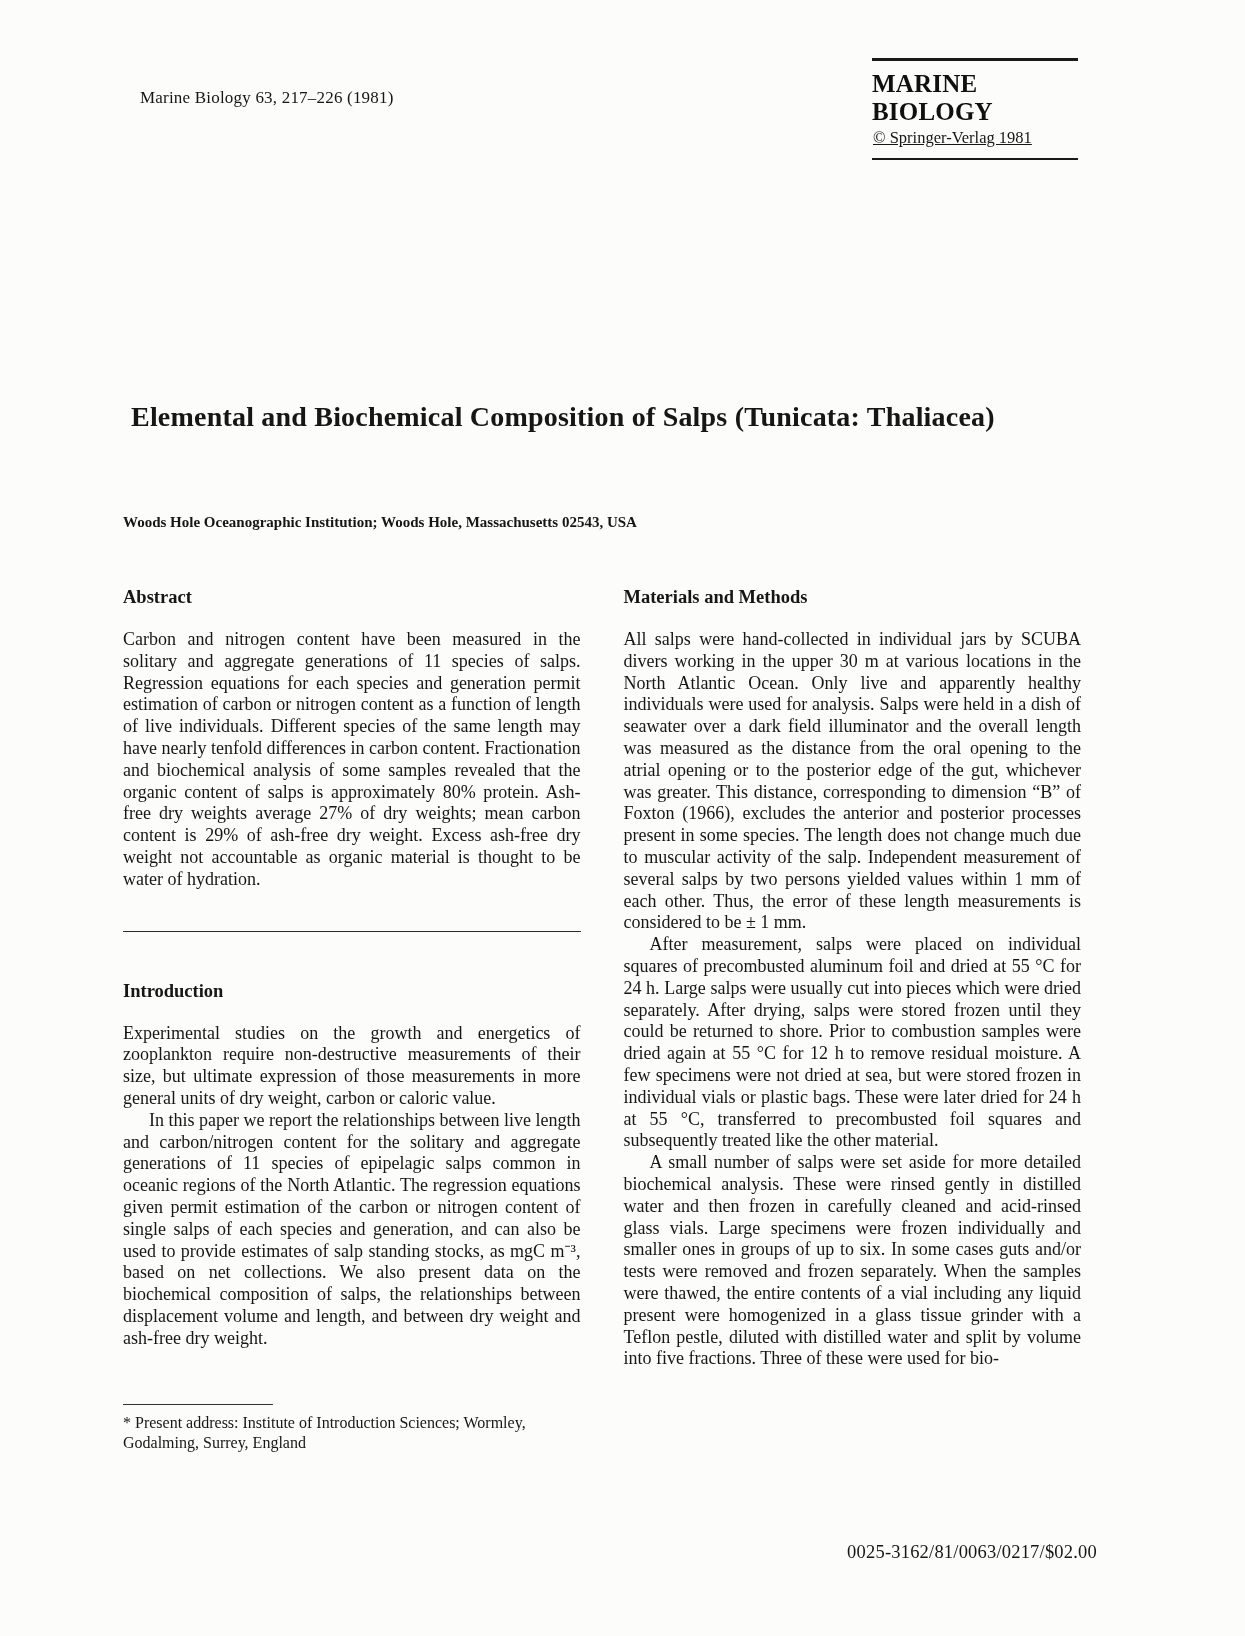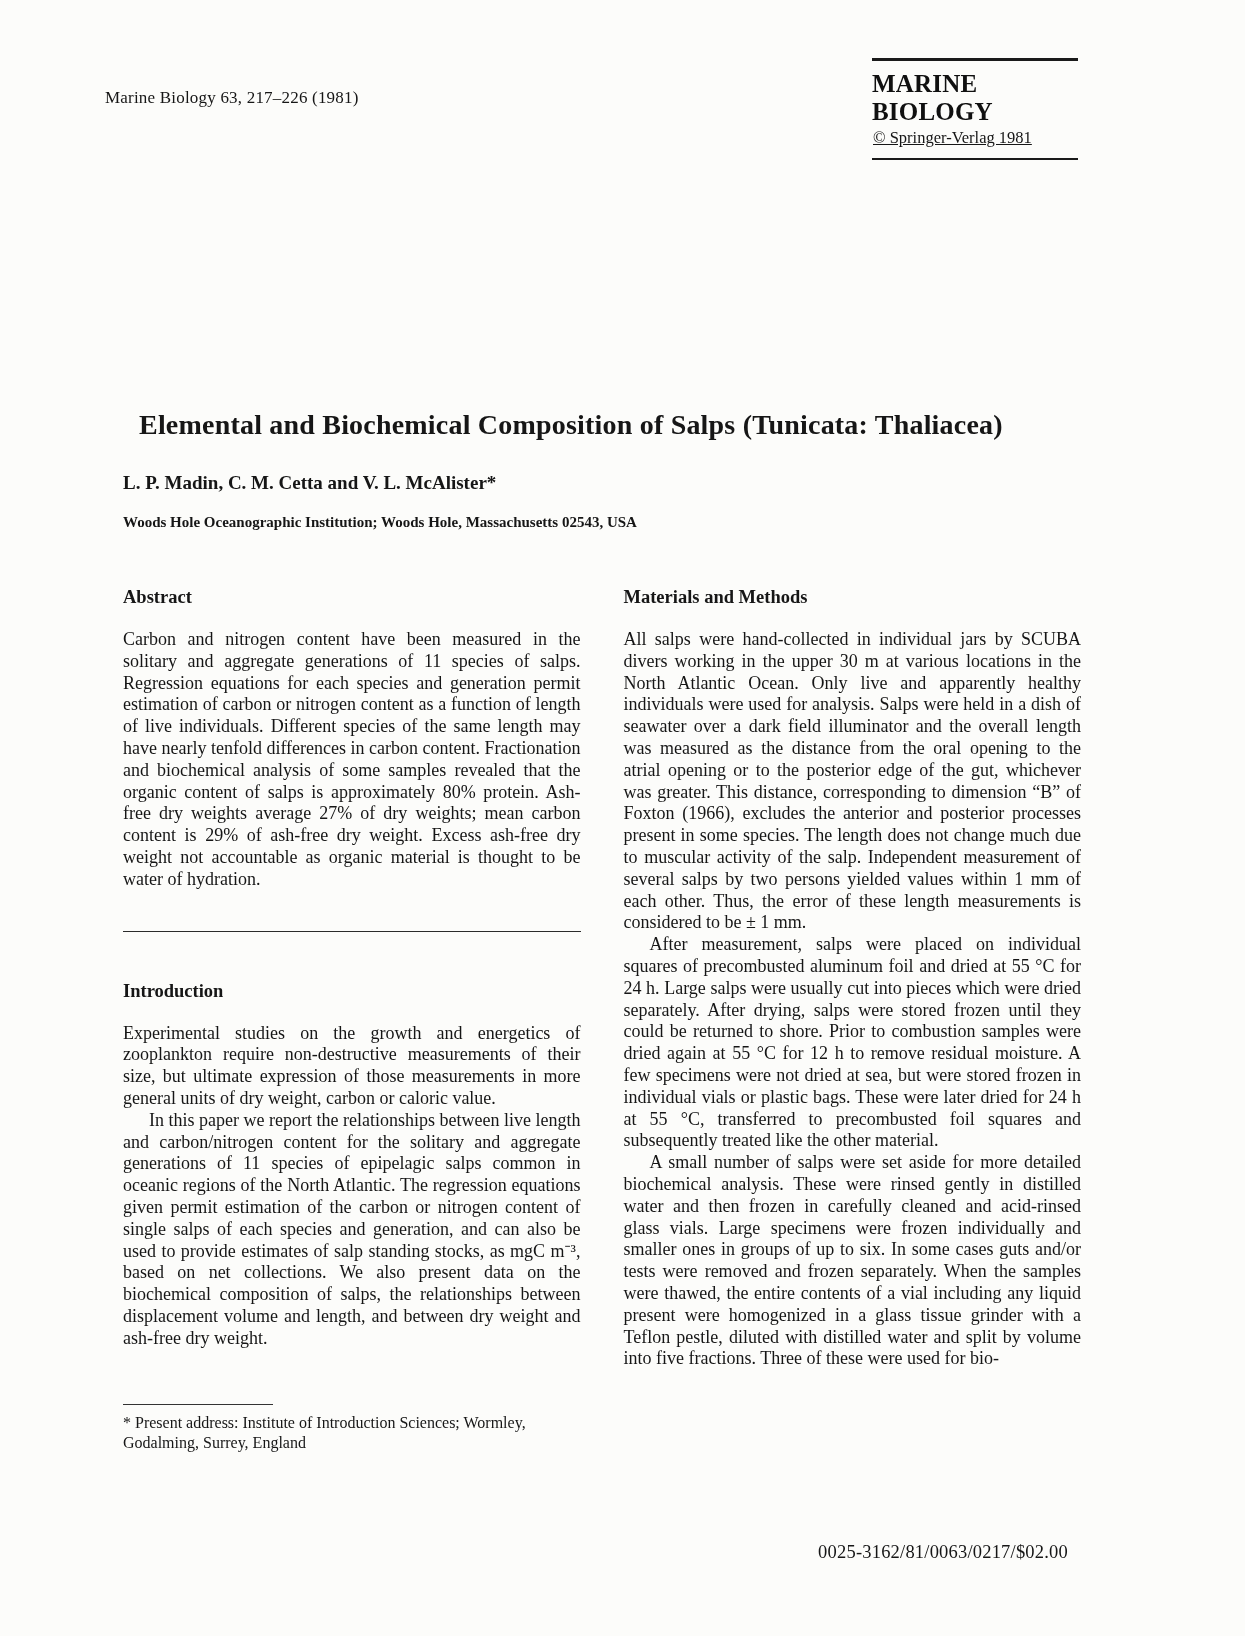--- a/index.html
+++ b/index.html
@@ -12,21 +12,21 @@
     margin: 0 auto;
     background: #fcfcfa;
     font-family: "Liberation Serif", serif;
     color: #161616;
     overflow: hidden;
   }
 
   
   .citation {
     position: absolute;
-    left: 105px;
+    left: 140px;
     top: 88px;
     font-size: 17px;
     letter-spacing: 0.2px;
   }
   .journal-block {
     position: absolute;
     left: 872px;
     top: 58px;
     width: 206px;
   }
@@ -45,21 +45,21 @@
     margin: 2px 0 10px 1px;
     text-decoration: underline;
   }
 
   
   .article-title {
     position: absolute;
     left: 123px;
     top: 392px;
     width: 990px;
-    margin: 16px;
+    margin: 8px;
     font-size: 28px;
     font-weight: 700;
     letter-spacing: 0.2px;
     line-height: 1.2;
   }
   .authors {
     position: absolute;
     left: 123px;
     top: 472px;
     font-size: 19px;
@@ -117,21 +117,21 @@
   .footnote-rule {
     width: 150px;
     height: 0;
     border-top: 1.2px solid #333;
     margin-bottom: 8px;
   }
 
   
   .footer-code {
     position: absolute;
-    right: 177px;
+    right: 148px;
     top: 1542px;
     font-size: 18.5px;
     letter-spacing: 0.2px;
   }
 </style>
 </head>
 <body>
 
 <div class="page">
 
@@ -139,21 +139,20 @@
 
   <div class="journal-block">
     <div class="jrule-top"></div>
     <div class="journal-name">MARINE BIOLOGY</div>
     <div class="copyright">© Springer-Verlag 1981</div>
     <div class="jrule-bottom"></div>
   </div>
 
   <h1 class="article-title">Elemental and Biochemical Composition of Salps (Tunicata: Thaliacea)</h1>
 
-  <div class="authors">L. P. Madin, C. M. Cetta and V. L. McAlister*</div>
 
   <div class="affiliation">Woods Hole Oceanographic Institution; Woods Hole, Massachusetts 02543, USA</div>
 
   <div class="columns">
 
     <div class="col">
       <h2>Abstract</h2>
       <p>Carbon and nitrogen content have been measured in the solitary and aggregate generations of 11 species of salps. Regression equations for each species and generation permit estimation of carbon or nitrogen content as a function of length of live individuals. Different species of the same length may have nearly tenfold differences in carbon content. Fractionation and biochemical analysis of some samples revealed that the organic content of salps is approximately 80% protein. Ash-free dry weights average 27% of dry weights; mean carbon content is 29% of ash-free dry weight. Excess ash-free dry weight not accountable as organic material is thought to be water of hydration.</p>
 
       <hr class="section-sep">

